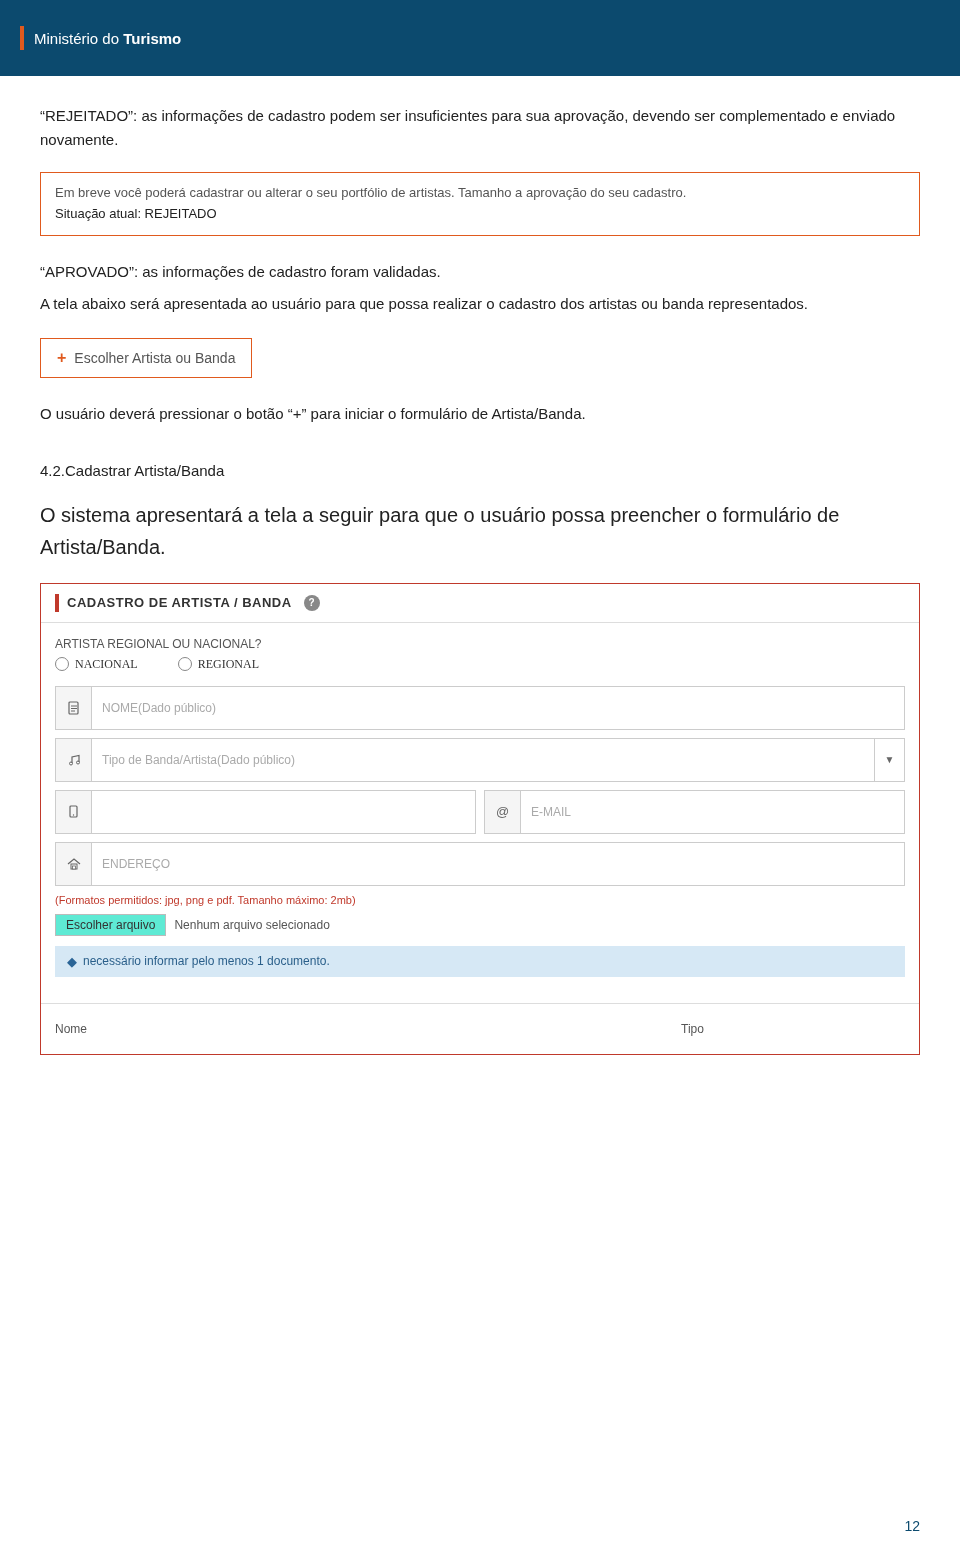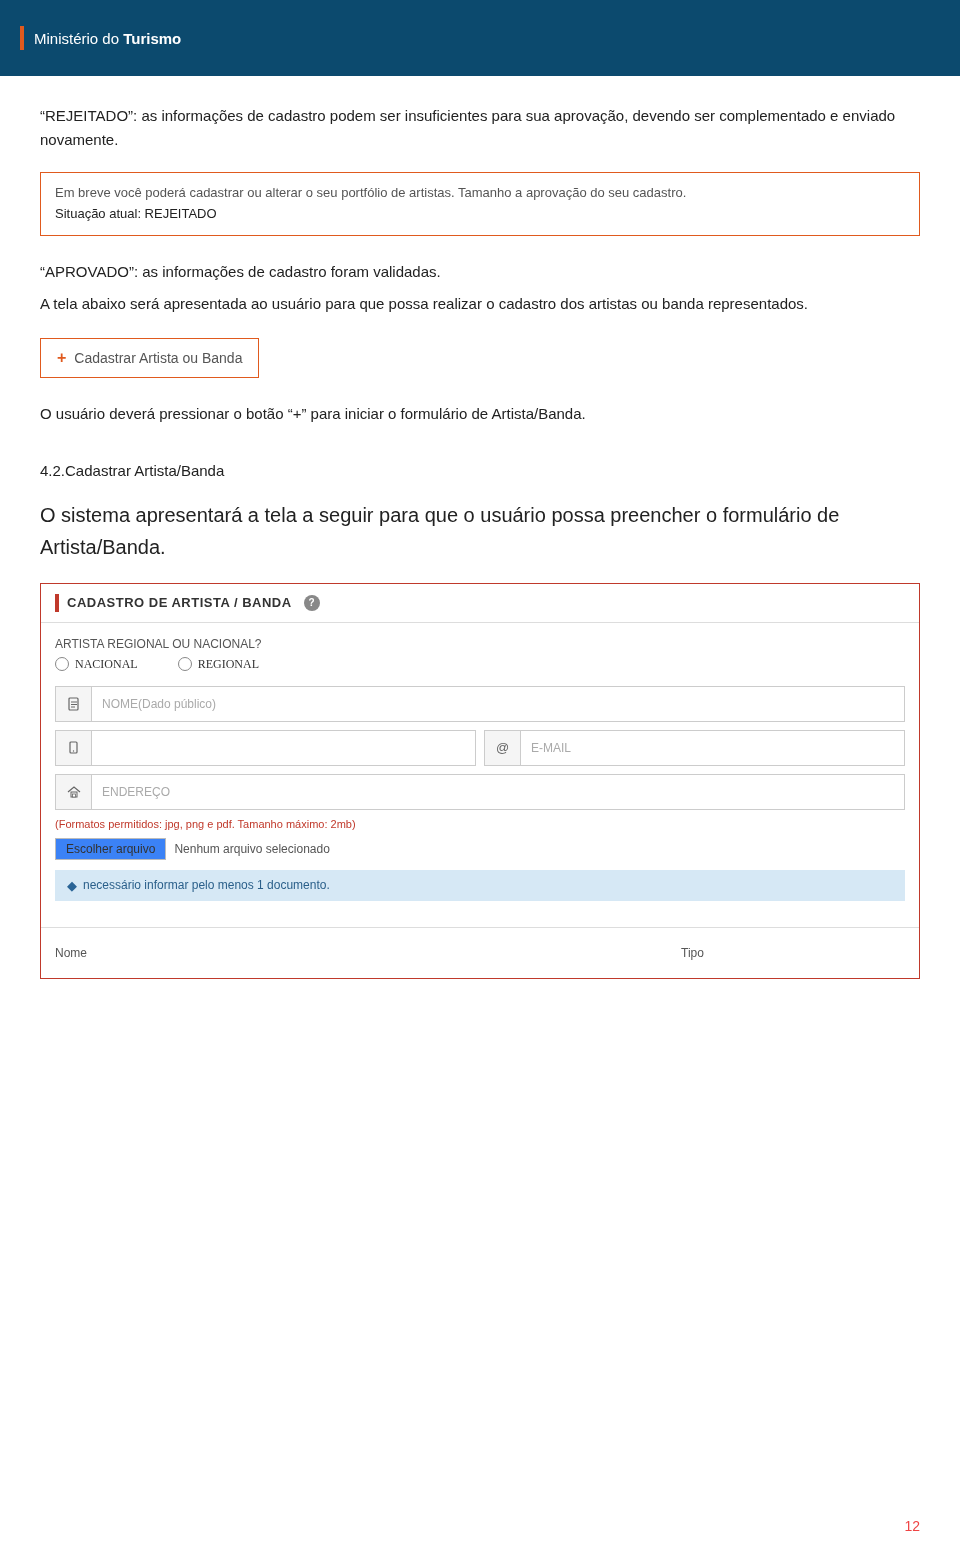--- a/index.html
+++ b/index.html
@@ -182,21 +182,21 @@
       background: #fff;
       display: inline-block;
     }
 
     
     .form-field-row {
       display: flex;
       align-items: stretch;
       border: 1px solid #ccc;
       margin-bottom: 8px;
-      height: 36px;
+      height: 44px;
     }
     .field-icon {
       width: 36px;
       background: #f5f5f5;
       border-right: 1px solid #ccc;
       display: flex;
       align-items: center;
       justify-content: center;
       font-size: 13px;
       color: #666;
@@ -249,21 +249,21 @@
       color: #c0392b;
       margin-bottom: 8px;
     }
     .file-upload-row {
       display: flex;
       align-items: center;
       gap: 8px;
       margin-bottom: 10px;
     }
     .choose-file-btn {
-      background: #3b82f6;
+      background: #5eead4;
       border: 1px solid #bbb;
       padding: 3px 10px;
       font-size: 12px;
       color: #333;
       cursor: pointer;
     }
     .file-name {
       font-size: 12px;
       color: #555;
     }
@@ -300,21 +300,21 @@
       flex: 1;
       text-align: center;
     }
 
     
     .page-number {
       position: absolute;
       bottom: 30px;
       right: 40px;
       font-size: 14px;
-      color: #ef4444;
+      color: #0c4a6e;
     }
 
     .section-heading-row {
       display: flex;
       align-items: baseline;
       margin-bottom: 20px;
     }
   </style>
 </head>
 <body>
@@ -339,21 +339,21 @@
 
   
   <p class="approved-text">
     <span>“APROVADO”: as informações de cadastro foram validadas.</span>
   </p>
   <p class="approved-subtext">A tela abaixo será apresentada ao usuário para que possa realizar o cadastro dos artistas ou banda representados.</p>
 
   
   <div class="register-button-box">
     <span class="plus-icon">+</span>
-    <span>Cadastrar Artista ou Banda</span>
+    <span>Escolher Artista ou Banda</span>
   </div>
 
   
   <p class="user-instruction">O usuário deverá pressionar o botão “+” para iniciar o formulário de Artista/Banda.</p>
 
   
   <div class="section-heading-row">
     <span class="section-number">4.2.</span>
     <span class="section-title">Cadastrar Artista/Banda</span>
   </div>
@@ -391,20 +391,33 @@
             <line x1="4" y1="5" x2="10" y2="5" stroke="#666" stroke-width="1"></line>
             <line x1="4" y1="7.5" x2="10" y2="7.5" stroke="#666" stroke-width="1"></line>
             <line x1="4" y1="10" x2="8" y2="10" stroke="#666" stroke-width="1"></line>
           </svg>
         </div>
         <div class="field-input">
           <span style="color:#aaa;font-size:12px;">NOME(Dado público)</span>
         </div>
       </div>
 
+      <div class="form-field-row">
+        <div class="field-icon">
+          <svg width="14" height="14" viewBox="0 0 14 14" fill="none">
+            <path d="M5 10V4l7-1.5V9" stroke="#666" stroke-width="1.2" fill="none"></path>
+            <circle cx="4" cy="10.5" r="1.5" stroke="#666" stroke-width="1" fill="none"></circle>
+            <circle cx="11" cy="9.5" r="1.5" stroke="#666" stroke-width="1" fill="none"></circle>
+          </svg>
+        </div>
+        <div class="field-input">
+          <span style="color:#aaa;font-size:12px;">Tipo de Banda/Artista(Dado público)</span>
+        </div>
+        <div class="field-dropdown-arrow">▼</div>
+      </div>
 
       <div class="form-row-two">
         <div class="form-field-row">
           <div class="field-icon">
             <svg width="13" height="13" viewBox="0 0 13 13" fill="none">
               <rect x="3" y="1" width="7" height="11" rx="1" stroke="#666" stroke-width="1.2" fill="none"></rect>
               <circle cx="6.5" cy="10" r="0.7" fill="#666"></circle>
             </svg>
           </div>
           <div class="field-input"></div>

